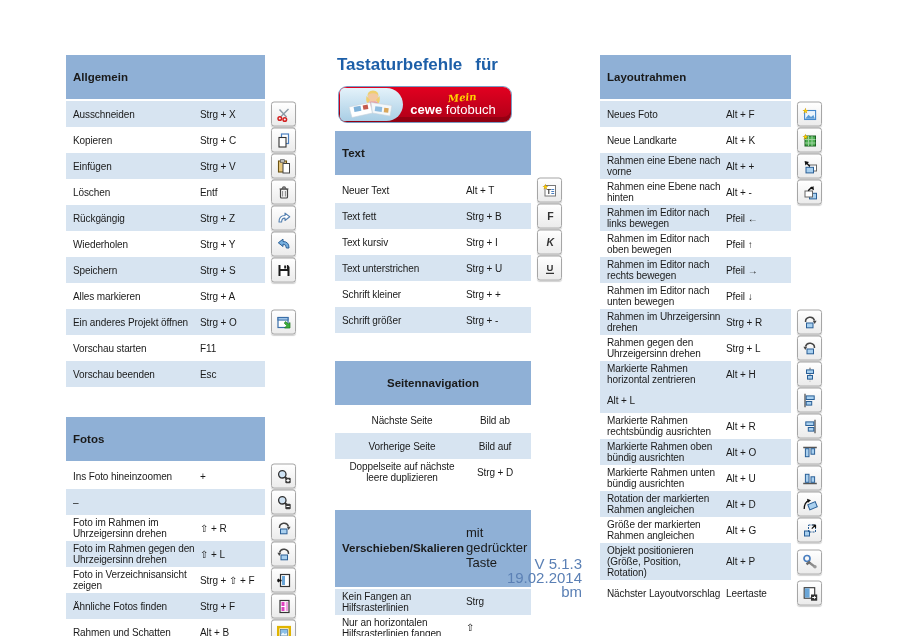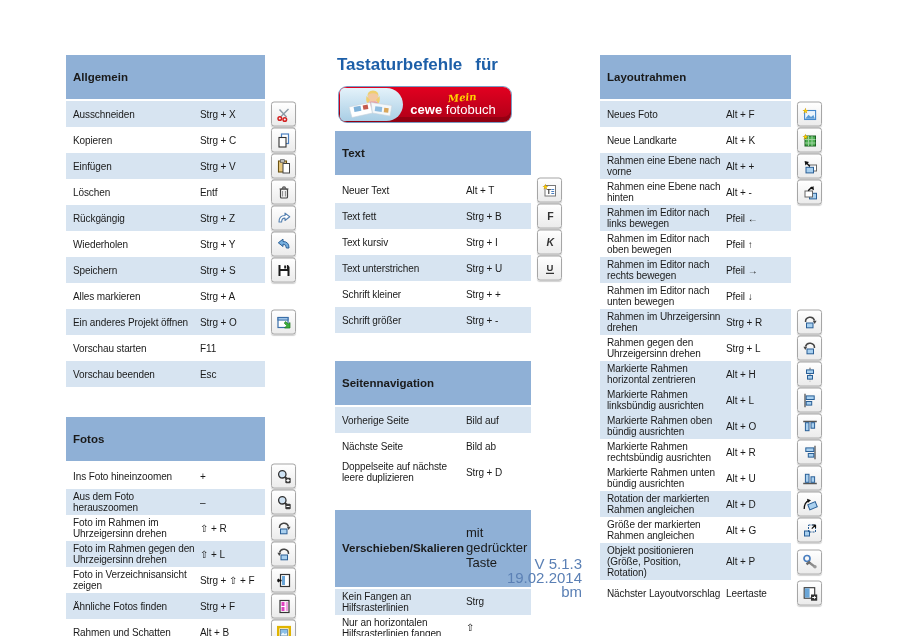--- a/index.html
+++ b/index.html
@@ -37,21 +37,21 @@
   .logo-photo{position:absolute;left:1px;top:1px;bottom:1px;width:63px;
        background:linear-gradient(180deg,#e4f2fa,#a9cee5);
        border-radius:7px 28px 28px 7px;}
   .logo-text{position:absolute;right:8px;top:0;bottom:0;width:100px;
        display:flex;flex-direction:column;align-items:center;justify-content:center;}
   .logo-mein{color:#ffd400;font-family:"DejaVu Serif",serif;font-style:italic;
        font-size:10px;font-weight:bold;transform:rotate(-5deg);line-height:9px;
        margin-bottom:1px;align-self:center;margin-left:18px;}
   .logo-brand{color:#fff;font-size:13px;line-height:13px;white-space:nowrap;}
   .logo-brand b{font-weight:bold;}
-  .gap-mid1{margin-top:28px;}
+  .gap-mid1{margin-top:28px;text-align:center;}
   .gap-mid2{margin-top:25px;}
   .gap-fotos{margin-top:30px;}
   .version-note{position:absolute;left:488px;top:557px;width:94px;text-align:right;
        font-size:15px;line-height:14px;color:#5b80b5;}
 </style>
 </head>
 <body>
 
 <div class="col col-left">
   <div class="tbl">
@@ -167,21 +167,20 @@
         <span class="icon-btn">
           <svg viewBox="0 0 16 16">
             <circle cx="6.3" cy="5.8" r="3.7" fill="#cfe3f4" stroke="#333" stroke-width="1.3"></circle>
             <line x1="9" y1="8.5" x2="11.5" y2="11" stroke="#333" stroke-width="1.8"></line>
             <rect x="9.3" y="9.3" width="5.4" height="5.4" rx="1" fill="#3c3c3c"></rect>
             <path d="M10.4 12 L13.6 12 M12 10.4 L12 13.6" stroke="#fff" stroke-width="1.2"></path>
           </svg>
         </span>
       </div>
       <div class="row shaded">
-        <span class="lbl">Aus dem Foto herauszoomen</span>
         <span class="key">–</span>
         <span class="icon-btn">
           <svg viewBox="0 0 16 16">
             <circle cx="6.3" cy="5.8" r="3.7" fill="#cfe3f4" stroke="#333" stroke-width="1.3"></circle>
             <line x1="9" y1="8.5" x2="11.5" y2="11" stroke="#333" stroke-width="1.8"></line>
             <rect x="9.3" y="9.3" width="5.4" height="5.4" rx="1" fill="#3c3c3c"></rect>
             <path d="M10.4 12 L13.6 12" stroke="#fff" stroke-width="1.2"></path>
           </svg>
         </span>
       </div>
@@ -319,27 +318,27 @@
       </div>
       <div class="row shaded">
         <span class="lbl">Schrift größer</span>
         <span class="key">Strg + -</span>
       </div>
     </div>
   <div class="tbl gap-mid1">
       <div class="hdr">
         <span class="hdr-label">Seitennavigation</span>
       </div>
+      <div class="row">
+        <span class="lbl">Nächste Seite</span>
+        <span class="key">Bild ab</span>
+      </div>
       <div class="row shaded">
         <span class="lbl">Vorherige Seite</span>
         <span class="key">Bild auf</span>
-      </div>
-      <div class="row">
-        <span class="lbl">Nächste Seite</span>
-        <span class="key">Bild ab</span>
       </div>
       <div class="row">
         <span class="lbl">Doppelseite auf nächste leere duplizieren</span>
         <span class="key">Strg + D</span>
       </div>
     </div>
   <div class="tbl gap-mid2">
       <div class="hdr">
         <span class="hdr-label">Verschieben/Skalieren</span>
         <span class="hdr-note">mit gedrückter Taste</span>
@@ -455,51 +454,50 @@
         <span class="key">Alt + H</span>
         <span class="icon-btn">
           <svg viewBox="0 0 16 16">
             <line x1="8" y1="1.2" x2="8" y2="14.8" stroke="#555" stroke-width="1" stroke-dasharray="2 1.3"></line>
             <rect x="4.5" y="3.4" width="7" height="3.6" fill="#a9d0ef" stroke="#2a5f96" stroke-width="1"></rect>
             <rect x="5.5" y="9" width="5" height="3.6" fill="#a9d0ef" stroke="#2a5f96" stroke-width="1"></rect>
           </svg>
         </span>
       </div>
       <div class="row shaded">
-        <span class="lbl">Markierte Rahmen linksbündig ausrichten</span>
         <span class="key">Alt + L</span>
         <span class="icon-btn">
           <svg viewBox="0 0 16 16">
             <line x1="3" y1="1.2" x2="3" y2="14.8" stroke="#555" stroke-width="1.3"></line>
             <rect x="4.2" y="3.4" width="8" height="3.6" fill="#a9d0ef" stroke="#2a5f96" stroke-width="1"></rect>
             <rect x="4.2" y="9" width="5.5" height="3.6" fill="#a9d0ef" stroke="#2a5f96" stroke-width="1"></rect>
-          </svg>
-        </span>
-      </div>
-      <div class="row shaded">
-        <span class="lbl">Markierte Rahmen oben bündig ausrichten</span>
-        <span class="key">Alt + O</span>
-        <span class="icon-btn">
-          <svg viewBox="0 0 16 16">
-            <line x1="1.2" y1="3" x2="14.8" y2="3" stroke="#555" stroke-width="1.3"></line>
-            <rect x="3.4" y="4.2" width="3.6" height="8" fill="#a9d0ef" stroke="#2a5f96" stroke-width="1"></rect>
-            <rect x="9" y="4.2" width="3.6" height="5.5" fill="#a9d0ef" stroke="#2a5f96" stroke-width="1"></rect>
           </svg>
         </span>
       </div>
       <div class="row">
         <span class="lbl">Markierte Rahmen rechtsbündig ausrichten</span>
         <span class="key">Alt + R</span>
         <span class="icon-btn">
           <svg viewBox="0 0 16 16">
             <g transform="translate(16,0) scale(-1,1)">
               <line x1="3" y1="1.2" x2="3" y2="14.8" stroke="#555" stroke-width="1.3"></line>
               <rect x="4.2" y="3.4" width="8" height="3.6" fill="#a9d0ef" stroke="#2a5f96" stroke-width="1"></rect>
               <rect x="4.2" y="9" width="5.5" height="3.6" fill="#a9d0ef" stroke="#2a5f96" stroke-width="1"></rect>
             </g>
+          </svg>
+        </span>
+      </div>
+      <div class="row shaded">
+        <span class="lbl">Markierte Rahmen oben bündig ausrichten</span>
+        <span class="key">Alt + O</span>
+        <span class="icon-btn">
+          <svg viewBox="0 0 16 16">
+            <line x1="1.2" y1="3" x2="14.8" y2="3" stroke="#555" stroke-width="1.3"></line>
+            <rect x="3.4" y="4.2" width="3.6" height="8" fill="#a9d0ef" stroke="#2a5f96" stroke-width="1"></rect>
+            <rect x="9" y="4.2" width="3.6" height="5.5" fill="#a9d0ef" stroke="#2a5f96" stroke-width="1"></rect>
           </svg>
         </span>
       </div>
       <div class="row">
         <span class="lbl">Markierte Rahmen unten bündig ausrichten</span>
         <span class="key">Alt + U</span>
         <span class="icon-btn">
           <svg viewBox="0 0 16 16">
             <g transform="translate(0,16) scale(1,-1)">
               <line x1="1.2" y1="3" x2="14.8" y2="3" stroke="#555" stroke-width="1.3"></line>

